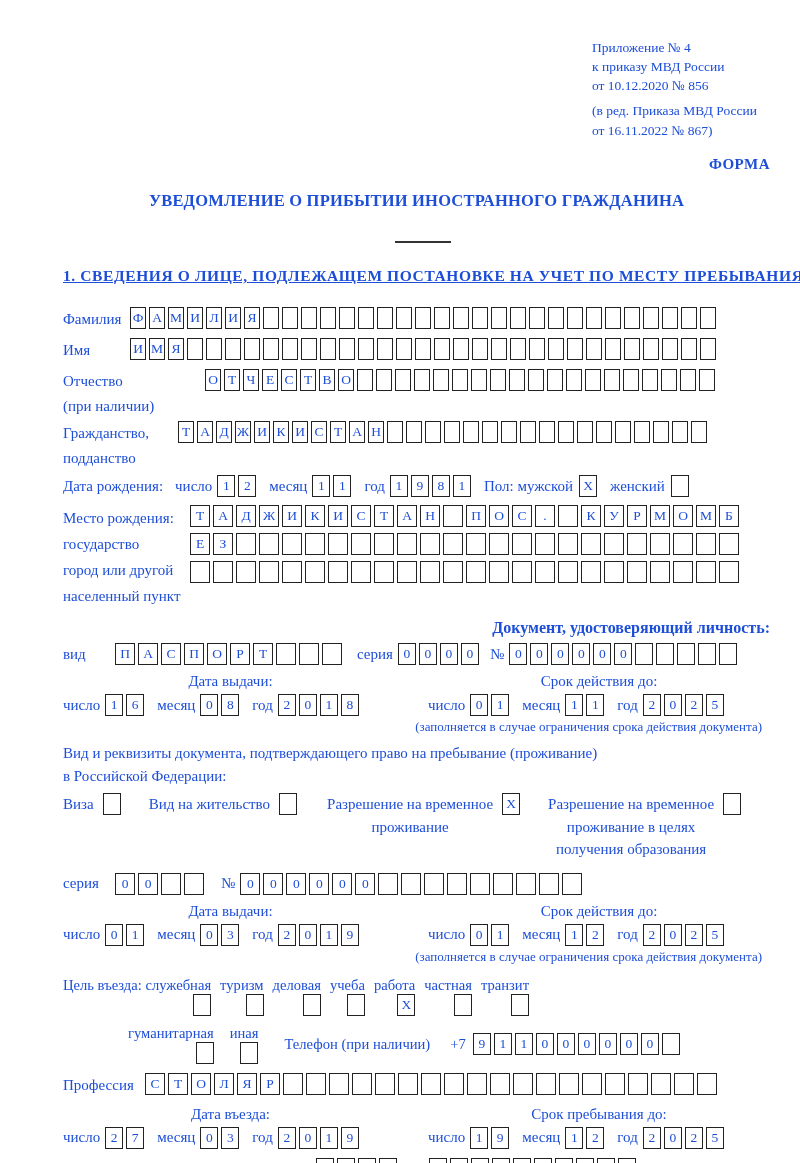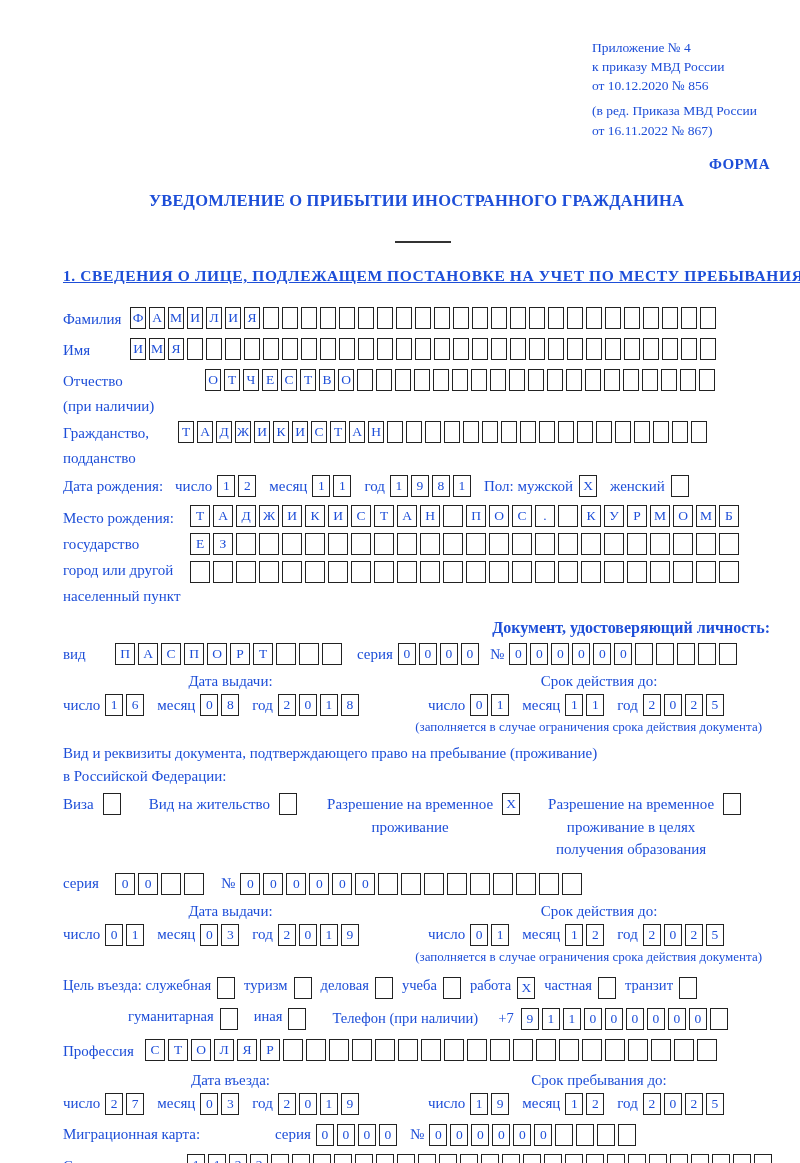--- a/index.html
+++ b/index.html
@@ -29,21 +29,21 @@
   .dvals{display:flex;align-items:center;}
   .dlab{margin-right:5px;white-space:nowrap;}
   .dvals .cells{margin-right:10px;}
   .note{text-align:right;font-size:13px;margin-top:3px;padding-right:8px;}
   .intro{font-size:15px;margin-top:10px;}
   .opts-row{display:flex;align-items:flex-start;margin-top:8px;font-size:15px;}
   .opt{display:inline-flex;align-items:flex-start;}
   .opt-label{white-space:pre-line;text-align:center;line-height:1.5;}
   .opt .cell{margin-left:9px;margin-right:0;flex-shrink:0;}
   .purpose-row{display:flex;align-items:center;margin-top:12px;font-size:14.6px;white-space:nowrap;}
-  .purpose-row .opt{align-items:flex-start;margin-right:9px;}
+  .purpose-row .opt{align-items:flex-end;margin-right:9px;flex-direction:column;}
   .purpose-row .opt .cell{margin-left:6px;}
   .inline-lab{white-space:nowrap;}
 </style>
 </head>
 <body>
 
 <div class="page">
 
   <div class="appendix">
     <div>Приложение № 4</div>

